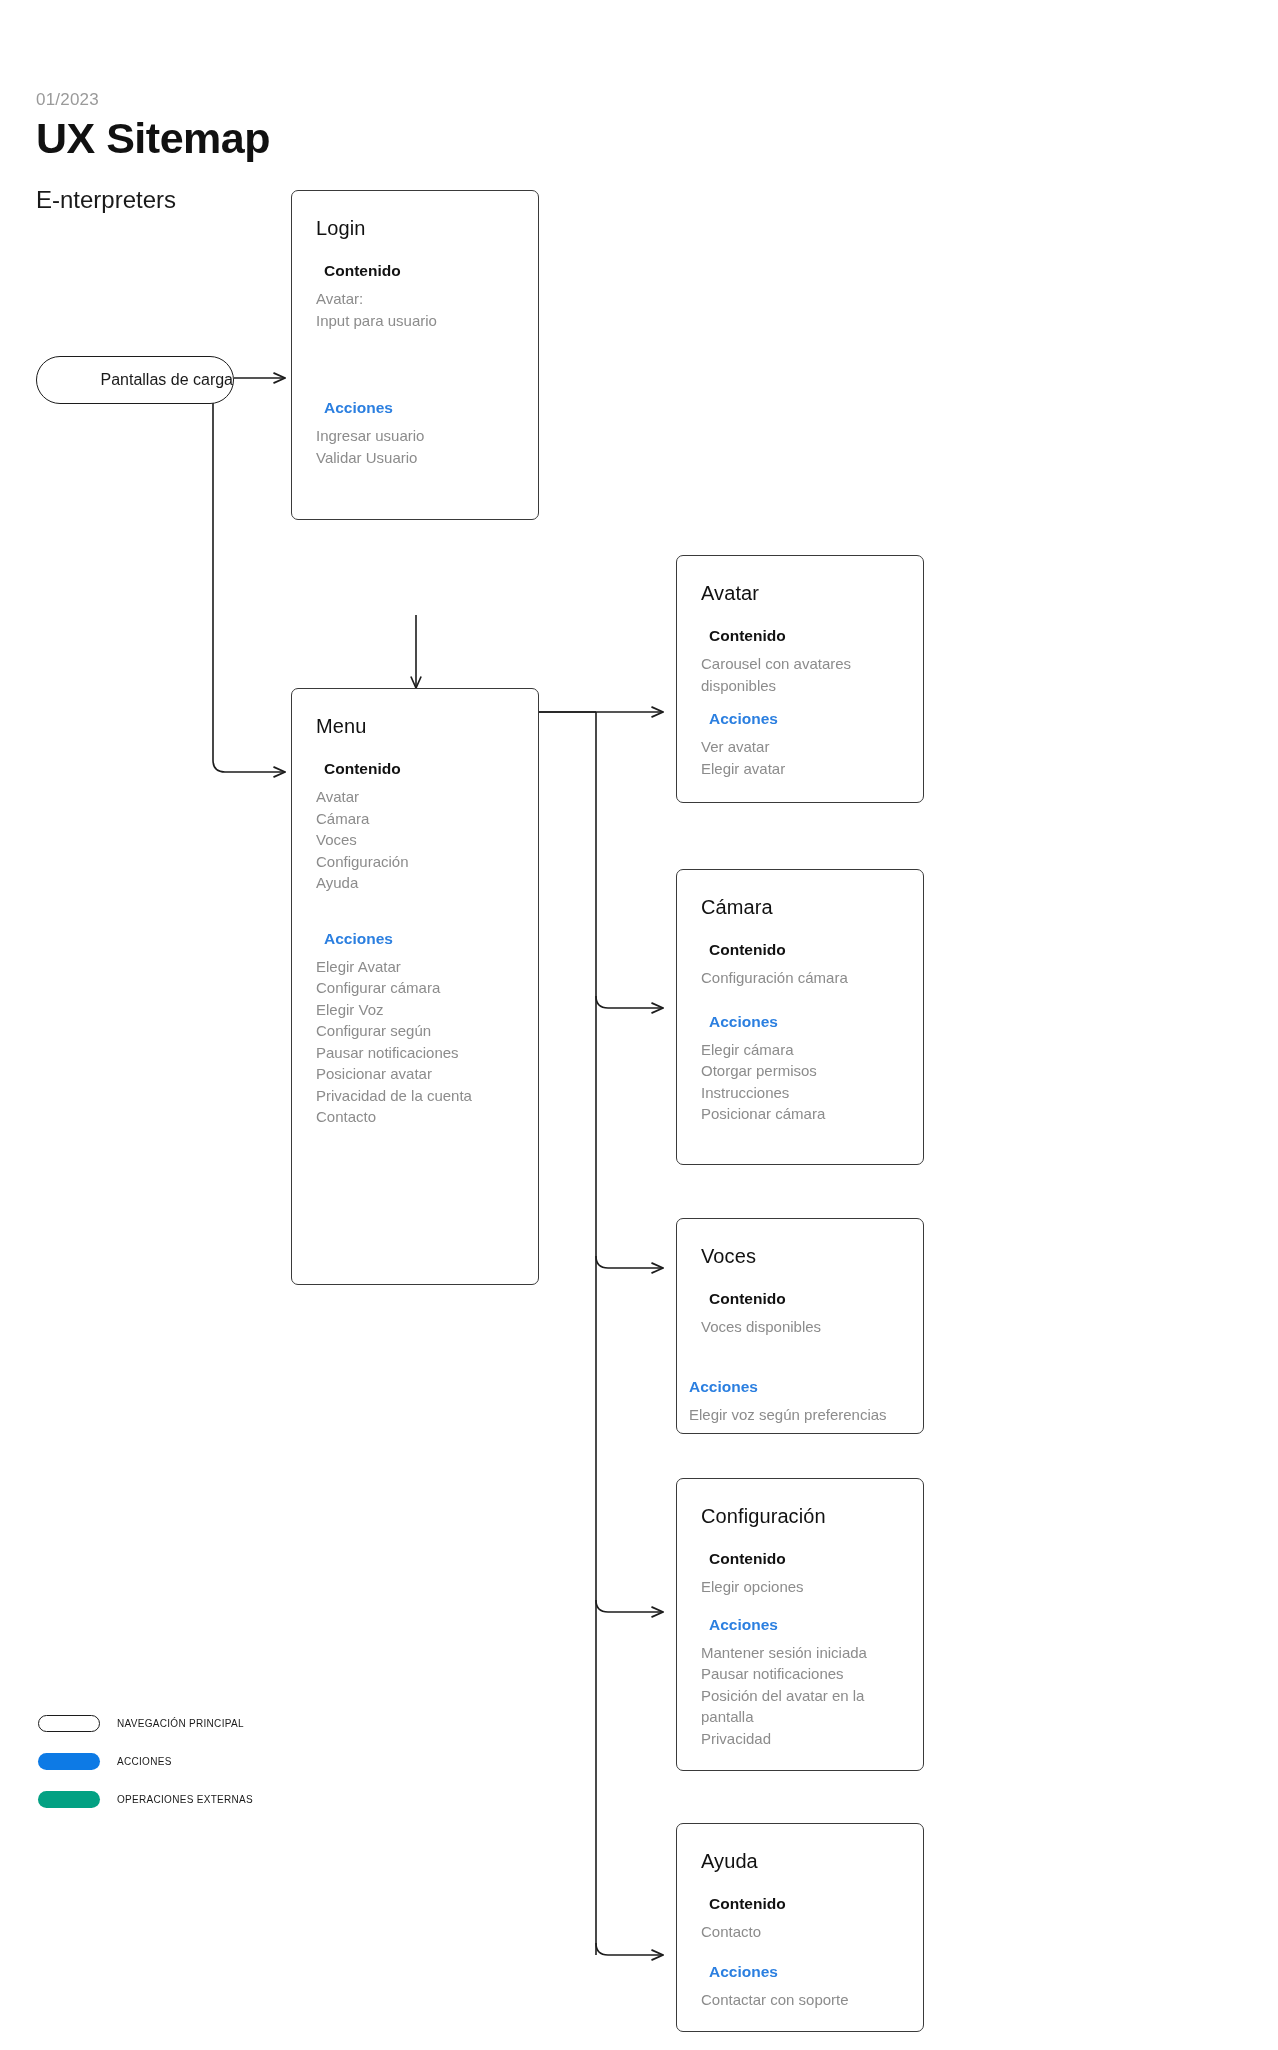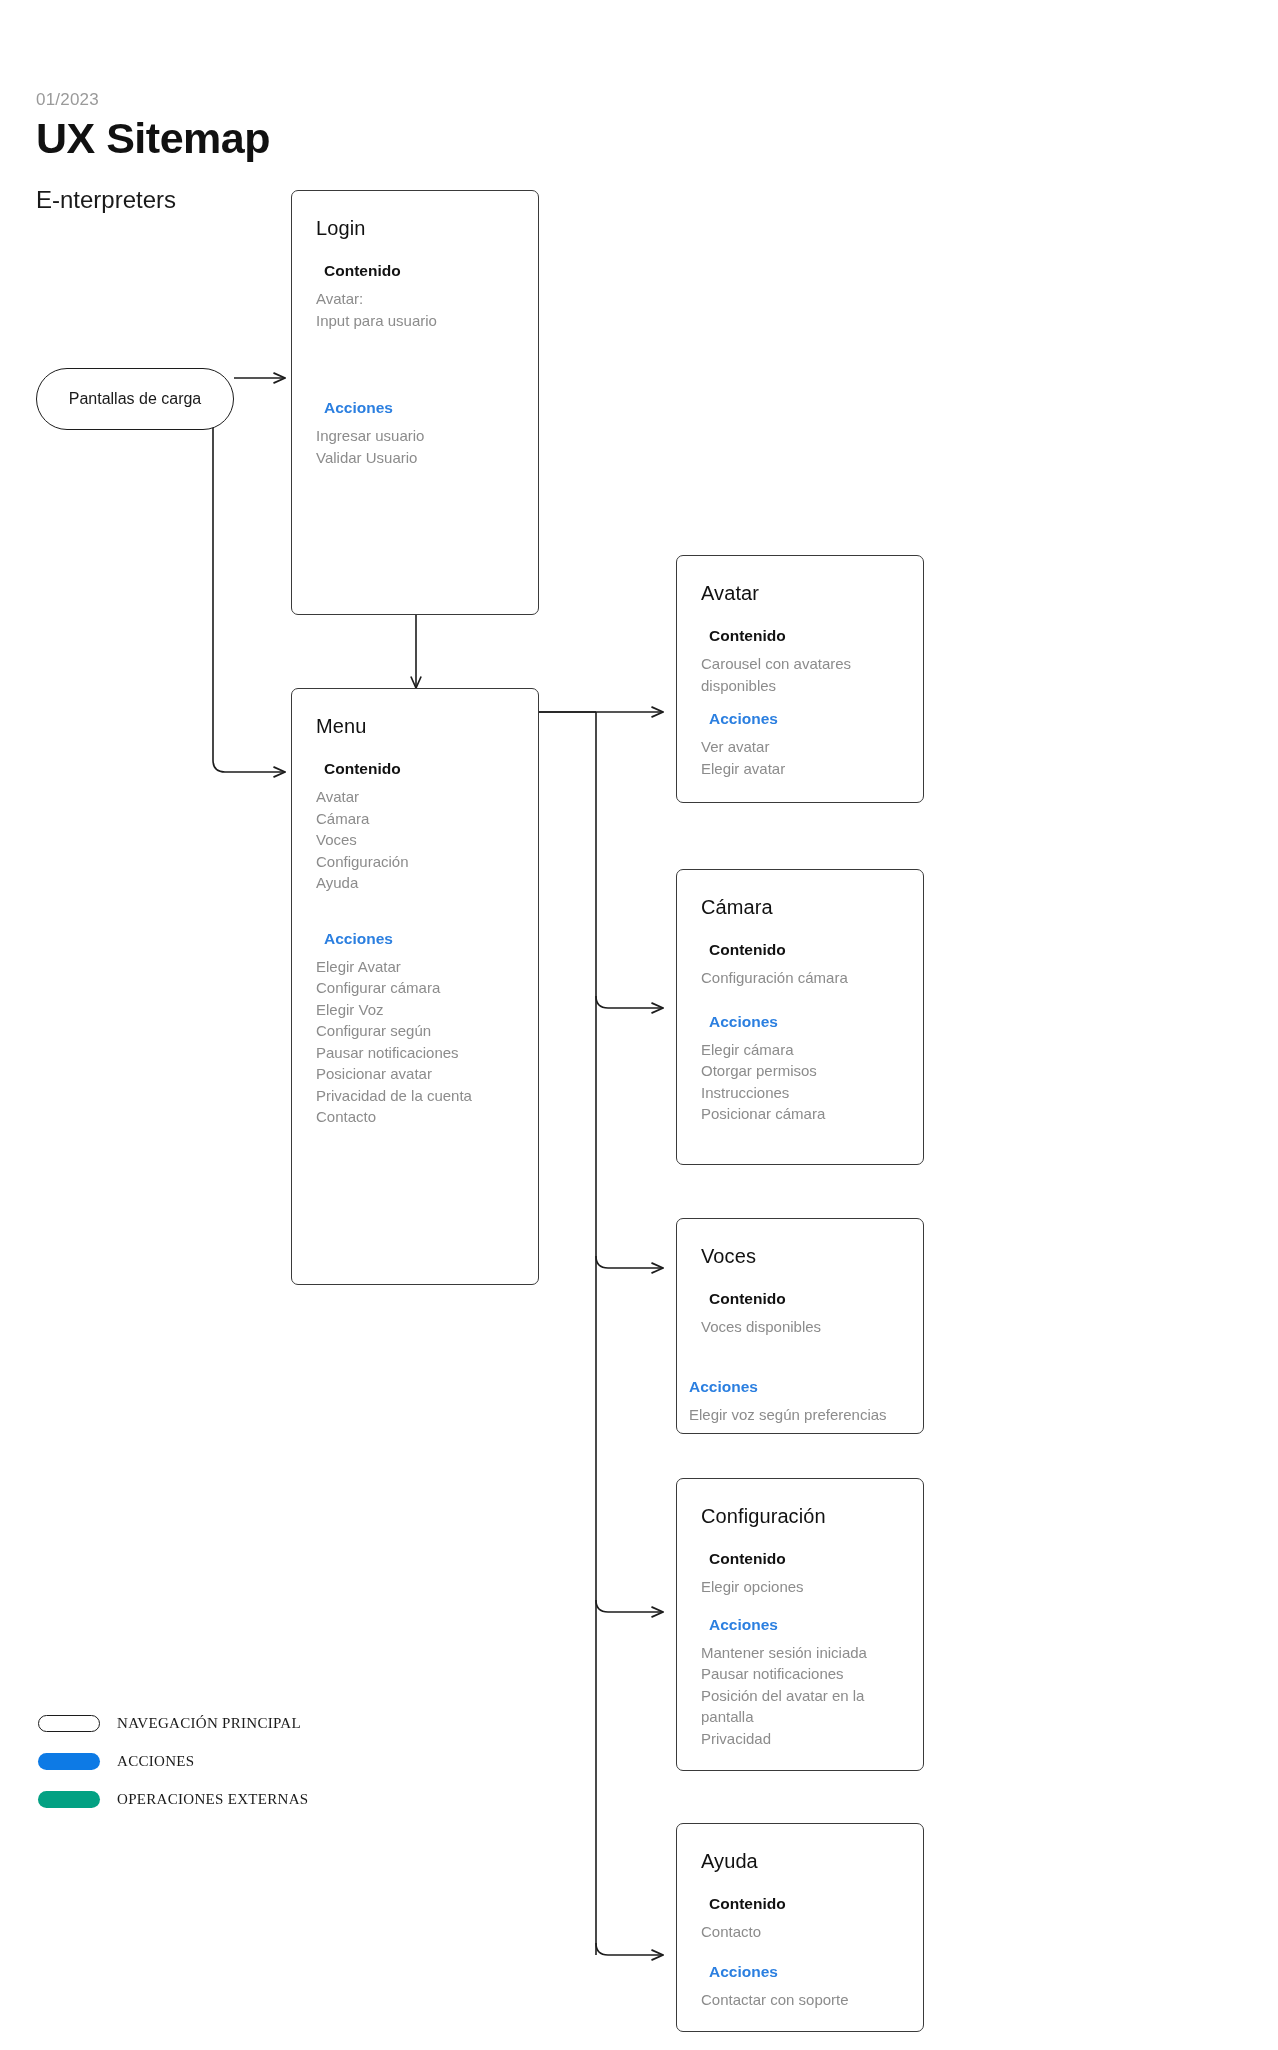--- a/index.html
+++ b/index.html
@@ -131,24 +131,23 @@
     border-radius: 999px;
     flex: 0 0 auto;
   }
   .legend-swatch.outline {
     background: #ffffff;
     border: 1.5px solid #1c1c1c;
     box-sizing: border-box;
   }
   .legend-label {
     margin-left: 17px;
-    font-size: 15px;
+    font-size: 10px;
     color: #1a1a1a;
     letter-spacing: 0.3px;
-    font-family: Liberation Serif, serif;
   }
 </style>
 </head>
 <body>
 
 <div id="canvas">
 
   <div class="date-label">01/2023</div>
   <div class="main-title">UX Sitemap</div>
   <div class="subtitle">E-nterpreters</div>
@@ -176,25 +175,25 @@
       <path d="M 596 996 Q 596 1008 608 1008 L 663 1008" marker-end="url(#arrow)"></path>
 
       <path d="M 596 1256 Q 596 1268 608 1268 L 663 1268" marker-end="url(#arrow)"></path>
 
       <path d="M 596 1600 Q 596 1612 608 1612 L 663 1612" marker-end="url(#arrow)"></path>
 
       <path d="M 596 1943 Q 596 1955 608 1955 L 663 1955" marker-end="url(#arrow)"></path>
     </g>
   </svg>
 
-  <div class="pill-node" style="left:36px; top:368px; width:198px; height:62px;">
+  <div class="pill-node" style="left:36px; top:356px; width:198px; height:48px;justify-content:flex-end;">
     <span>Pantallas de carga</span>
   </div>
 
-  <div class="card" style="left:291px; top:190px; width:248px; height:425px;">
+  <div class="card" style="left:291px; top:190px; width:248px; height:330px;">
     <div class="card-title">Login</div>
 
     <div class="section-head">Contenido</div>
     <ul class="item-list">
       <li>Avatar:</li>
       <li class="underlined">Input para usuario</li>
     </ul>
 
     <div style="height:68px"></div>
 

